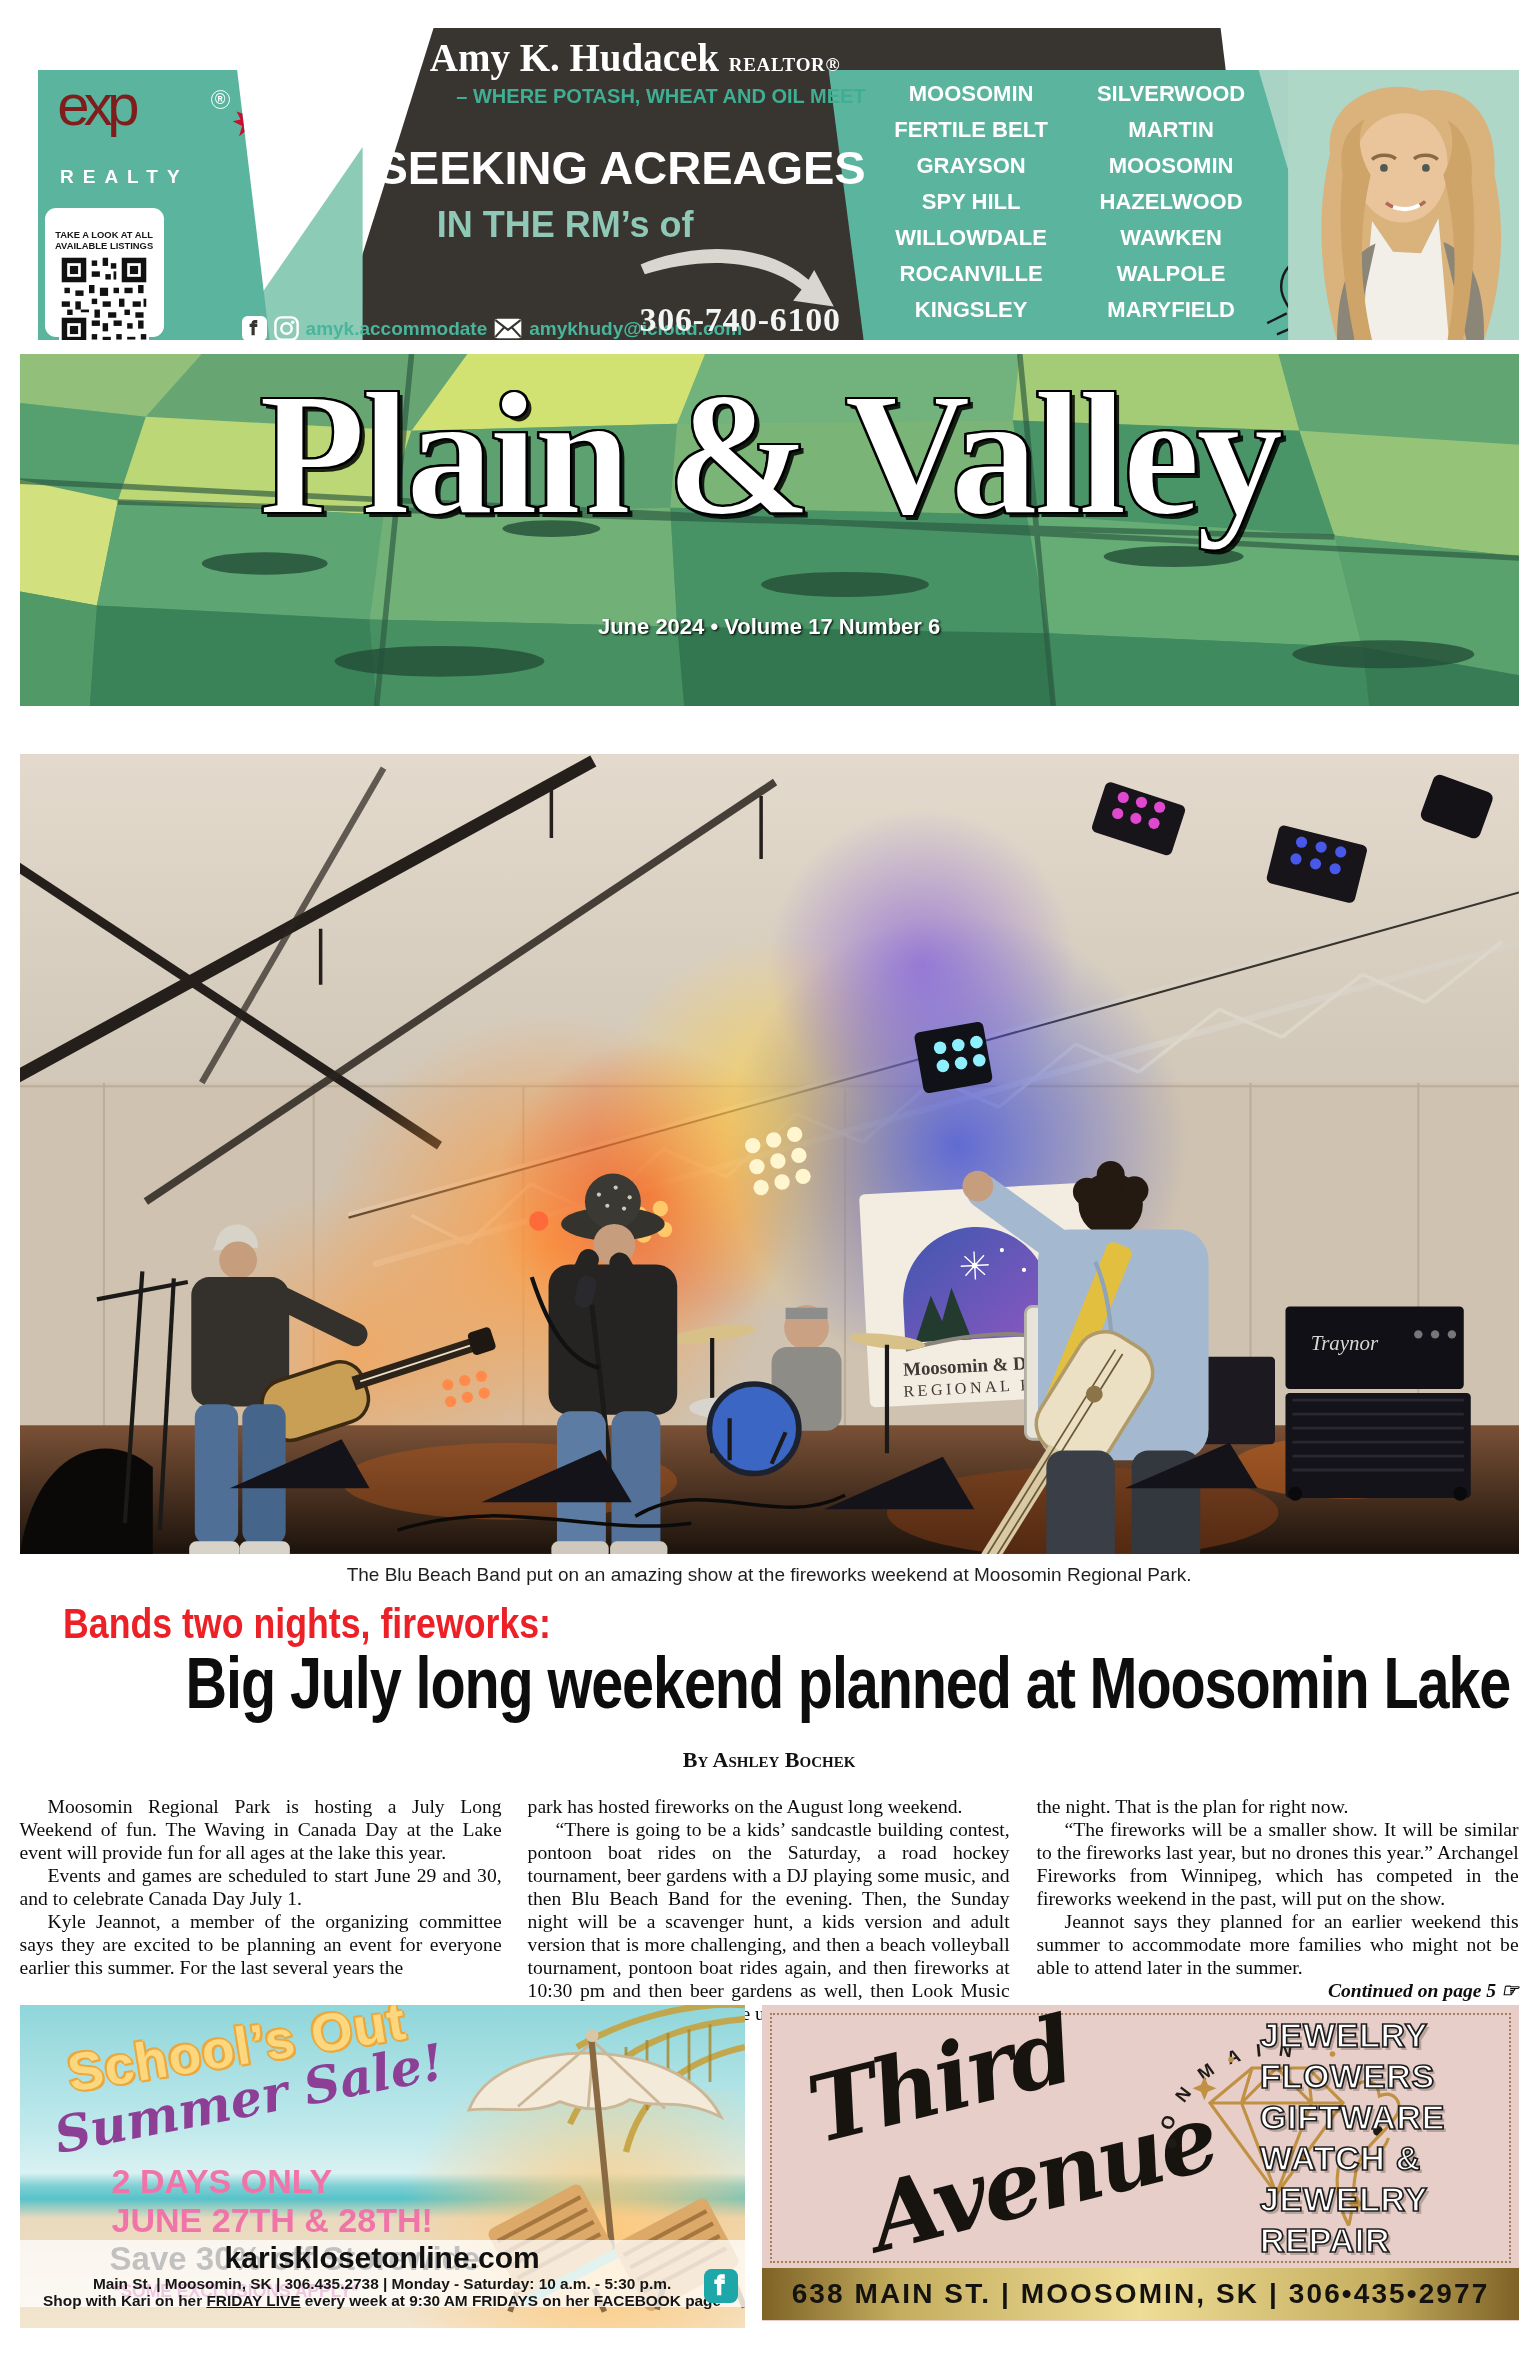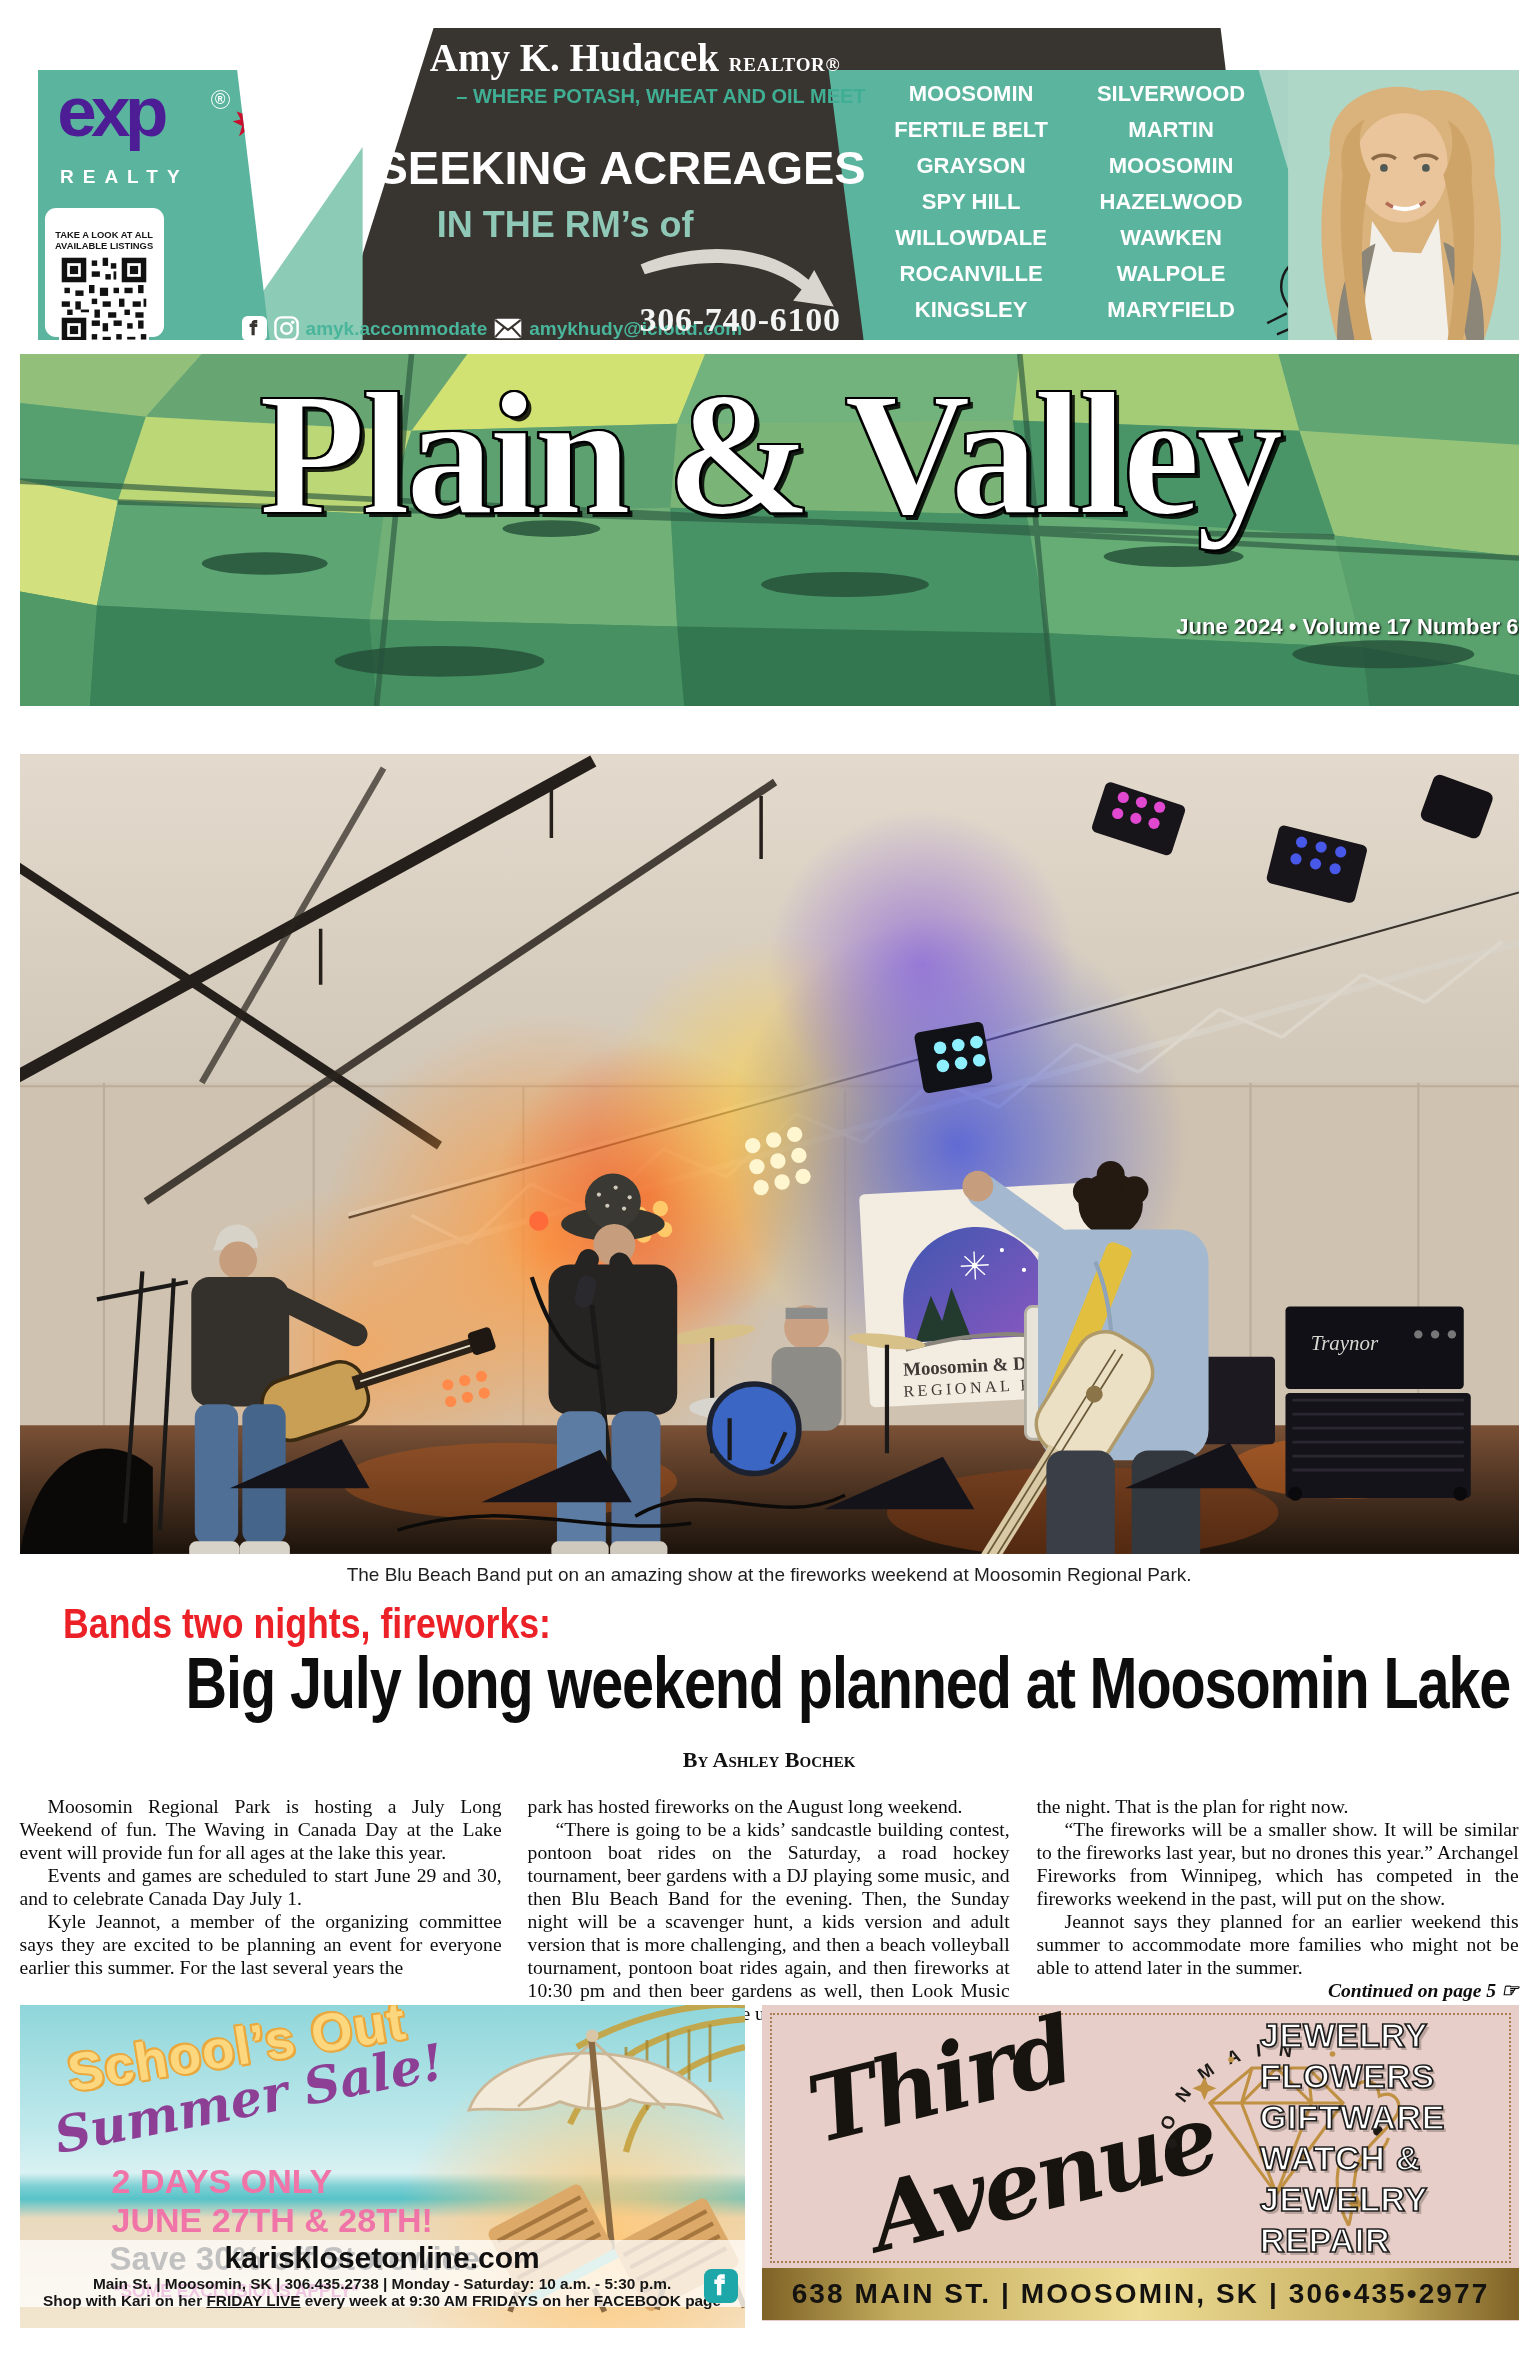--- a/index.html
+++ b/index.html
@@ -12,21 +12,21 @@
   .ta-dark{position:absolute;inset:0;background:#383430;
            clip-path:polygon(414px 0,1201px 0,1239px 312px,316px 312px);}
   .ta-teal-right{position:absolute;inset:0;background:#5ab49e;
            clip-path:polygon(809px 42px,1499px 42px,1499px 312px,844px 312px);}
   .ta-teal-light{position:absolute;inset:0;background:#a9d4c5;
            clip-path:polygon(1239px 42px,1499px 42px,1499px 312px,1319px 312px);}
   .ta-accent{position:absolute;left:210px;top:119px;width:133px;height:193px;background:#8ccbb6;
            clip-path:polygon(0 100%,100% 0,100% 100%);}
   .ta-teal-left{position:absolute;left:18px;top:42px;width:232px;height:270px;background:#5ab49e;
            clip-path:polygon(0 0,86% 0,100% 100%,0 100%);}
-  .exp-word{position:absolute;left:19.6px;top:5.6px;color:#4c1d95;font-size:71px;font-weight:bold;
+  .exp-word{position:absolute;left:19.6px;top:5.6px;color:#7f1d1d;font-size:58px;font-weight:normal;
            letter-spacing:-5.6px;line-height:1;}
   .exp-reg{position:absolute;left:173px;top:19.6px;color:#fff;font-size:14px;font-weight:bold;border:1.4px solid #fff;
            border-radius:50%;width:17px;height:17px;text-align:center;line-height:17px;}
   .exp-realty{position:absolute;left:22.4px;top:96px;color:#fff;font-size:19px;font-weight:bold;letter-spacing:9px;}
   .leaf{position:absolute;left:193px;top:36px;}
   .qr-panel{position:absolute;left:25px;top:180px;width:119px;height:129px;background:#fff;border-radius:11.2px;
            text-align:center;padding-top:22px;box-sizing:border-box;}
   .qr-cap{font-size:9.4px;font-weight:bold;color:#161616;line-height:10.5px;}
   .agent-line{position:absolute;left:371px;top:7px;width:489px;text-align:center;color:#fff;
            font-family:"Liberation Serif",serif;font-weight:bold;font-size:39px;white-space:nowrap;}
@@ -47,21 +47,21 @@
   .rm-c2{left:1066px;width:171px;}
   .pin-icon{position:absolute;left:1243px;top:228px;}
   .portrait{position:absolute;right:0;top:42px;}
 
   
   .masthead{left:19.6px;top:354px;width:1499px;height:352px;overflow:hidden;}
   .mh-title{position:absolute;left:0;top:12.6px;width:100%;text-align:center;color:#fff;
       font-family:"Liberation Serif",serif;font-weight:bold;font-size:175px;line-height:1;letter-spacing:-4.2px;
       -webkit-text-stroke:2.1px #000;
       text-shadow:4.2px 4.2px 0 rgba(0,0,0,.85),-1.4px -1.4px 0 #000,1.4px -1.4px 0 #000,-1.4px 1.4px 0 #000,1.4px 1.4px 0 #000;}
-  .mh-issue{position:absolute;left:0;top:260px;width:100%;text-align:right;color:#fff;
+  .mh-issue{position:absolute;left:0;top:260px;width:100%;text-align:center;color:#fff;
       font-size:22px;font-weight:bold;text-shadow:1.4px 1.4px 2.1px rgba(0,0,0,.9);}
   .mh-cover{position:absolute;left:0;top:289px;width:100%;text-align:center;color:#fff;
       font-size:47px;font-weight:bold;text-shadow:2.1px 2.1px 2.8px rgba(0,0,0,.85);white-space:nowrap;}
 
   
   .stage{left:19.6px;top:754px;width:1499px;height:800px;overflow:hidden;background:#c7bbaa;}
   .caption{left:19.6px;top:1564px;width:1499px;text-align:center;font-size:19px;color:#1f1f1f;}
 
   
   .kicker{left:19.6px;top:1600px;width:1499px;text-align:left;color:#ec2027;font-weight:700;font-size:42px;}

